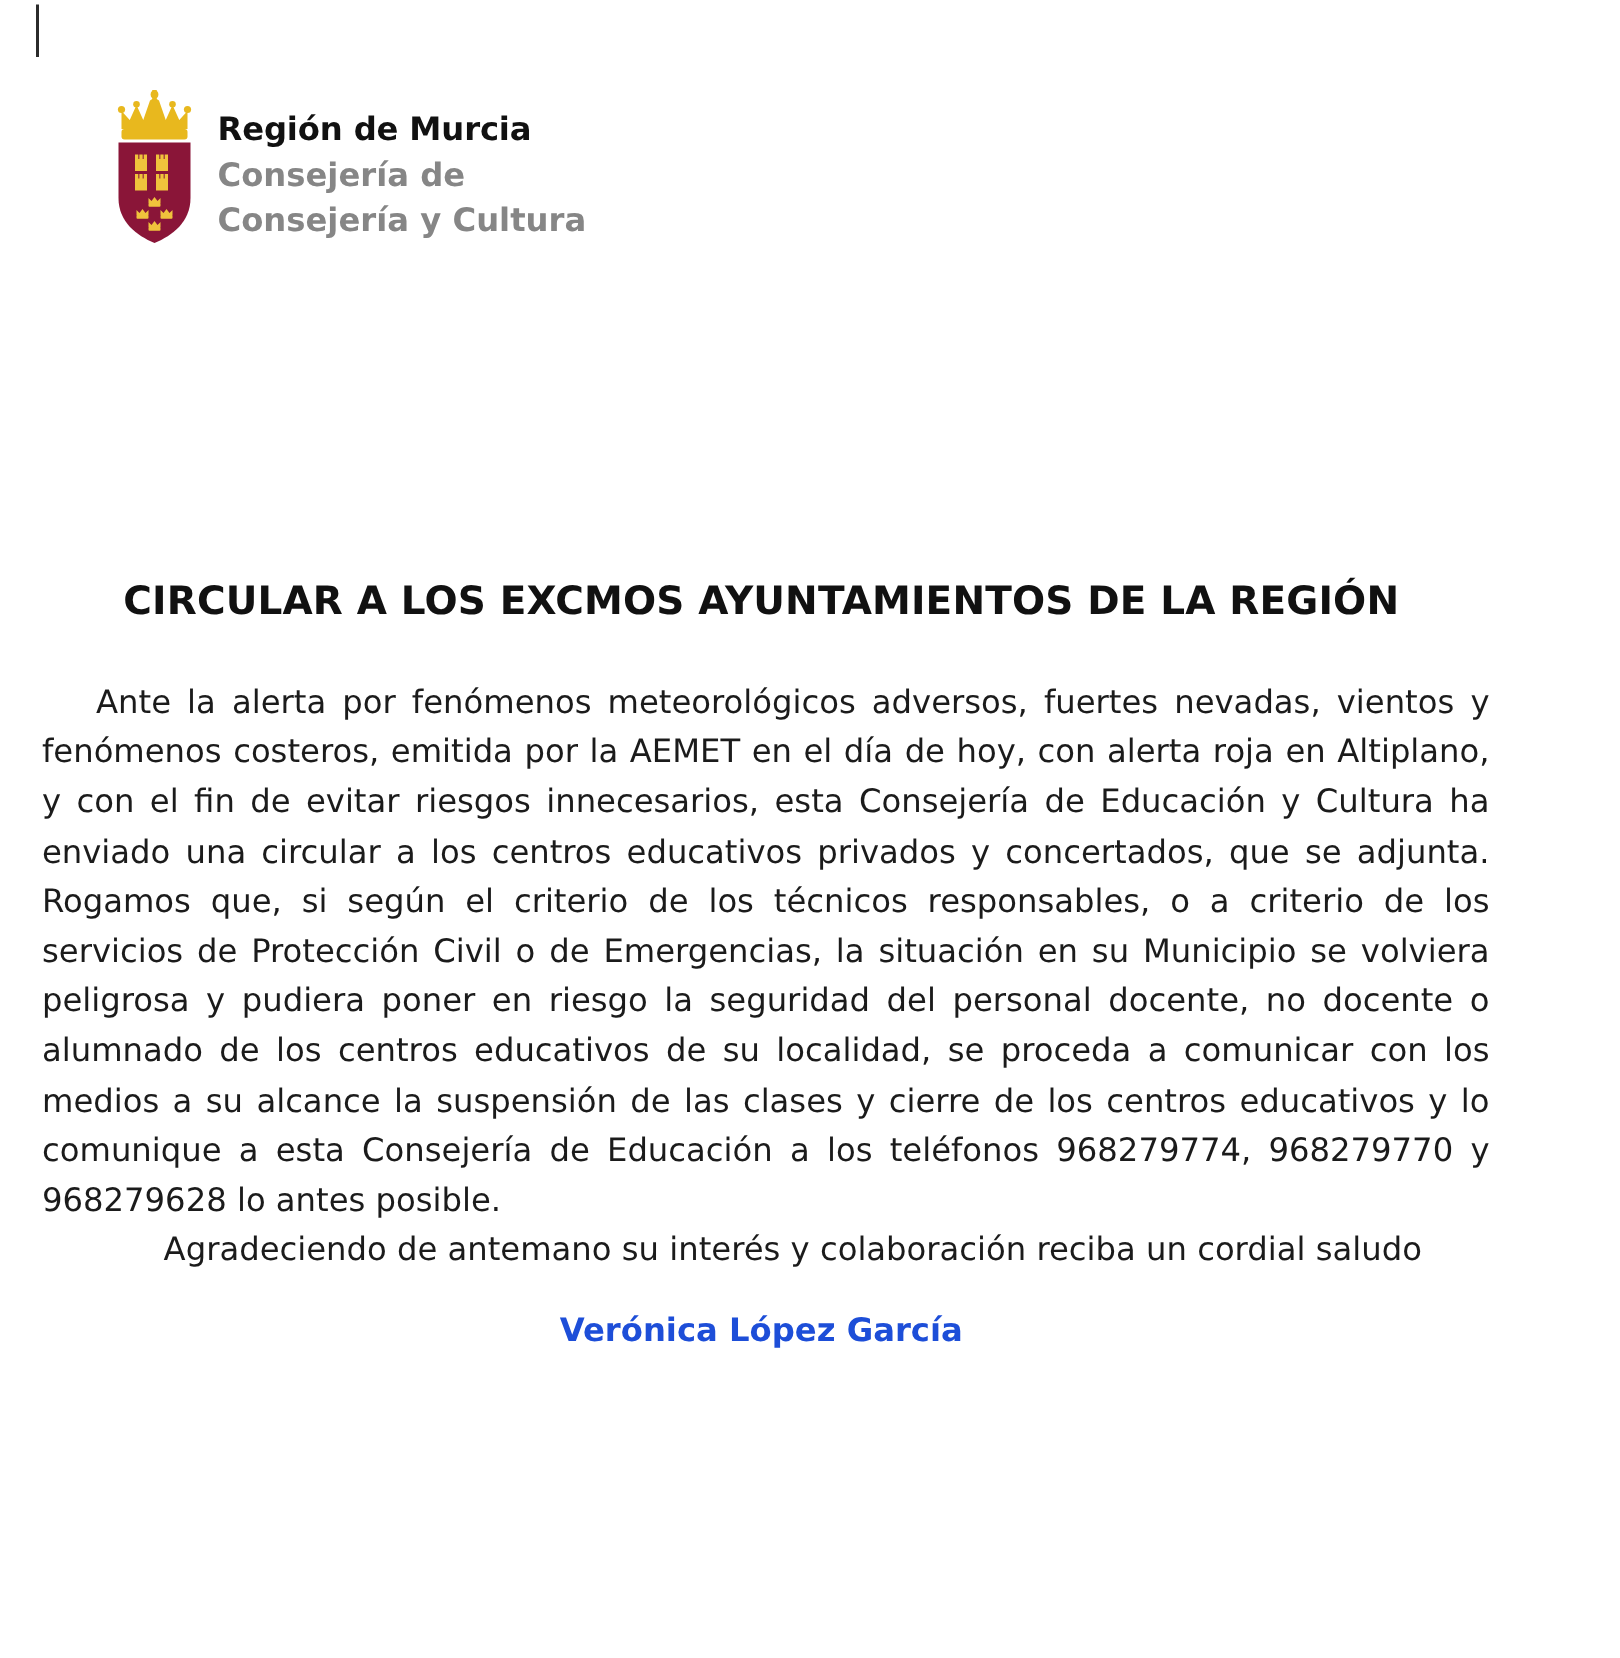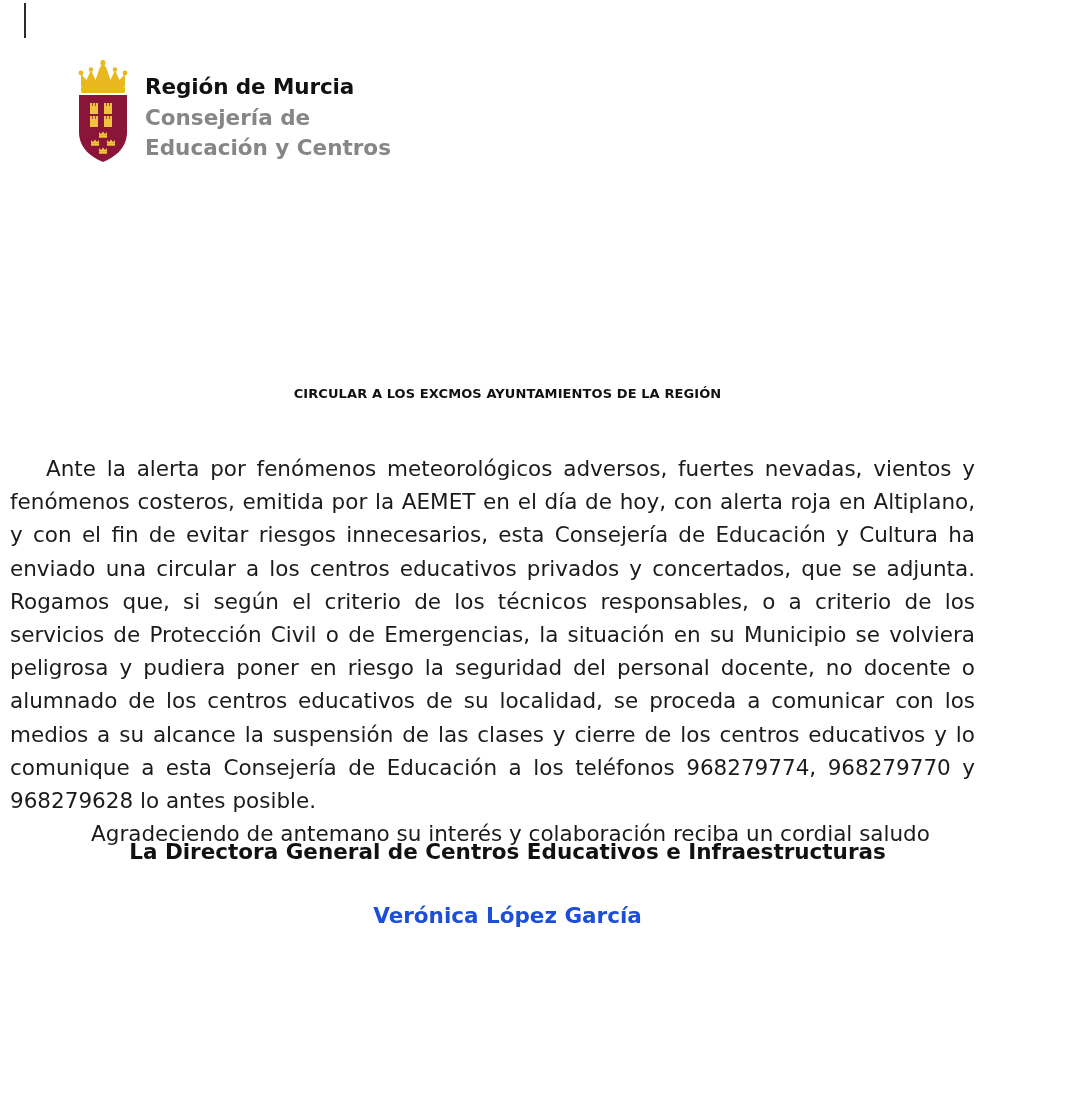--- a/index.html
+++ b/index.html
@@ -70,30 +70,30 @@
     max-width: 285px;
   }
 
   
   .doc-title {
     position: absolute;
     left: 25px;
     top: 386px;
     width: 965px;
     text-align: center;
-    font-size: 13px;
+    font-size: 26px;
     font-weight: bold;
     color: #111111;
     letter-spacing: 0.1px;
   }
 
   
   .body-block {
     position: absolute;
-    left: 10px;
+    left: 28px;
     top: 452px;
     width: 965px;
   }
   .body-para {
     font-size: 21.5px;
     line-height: 33.2px;
     text-align: justify;
     text-justify: inter-word;
     color: #1b1b1b;
     margin: 0;
@@ -205,29 +205,28 @@
 
         <g transform="translate(25,88)">
           <rect x="0" y="3.2" width="8" height="2.6" rx="0.6"></rect>
           <path d="M0 3.4 L0 0 L2 2 L4 -0.6 L6 2 L8 0 L8 3.4 Z"></path>
         </g>
       </g>
     </svg>
 
     <div class="letterhead-text">
       <div class="org-name">Región de Murcia</div>
-      <div class="org-dept">Consejería de Educación y Centros</div>
+      <div class="org-dept">Consejería de Consejería y Cultura</div>
     </div>
   </div>
 
   <div class="doc-title">CIRCULAR A LOS EXCMOS AYUNTAMIENTOS DE LA REGIÓN</div>
 
   <div class="body-block">
     <p class="body-para indented">Ante la alerta por fenómenos meteorológicos adversos, fuertes nevadas, vientos y fenómenos costeros, emitida por la AEMET en el día de hoy, con alerta roja en Altiplano, y con el fin de evitar riesgos innecesarios, esta Consejería de Educación y Cultura ha enviado una circular a los centros educativos privados y concertados, que se adjunta.  Rogamos que, si según el criterio de los técnicos responsables, o a criterio de los servicios de Protección Civil o de Emergencias, la situación en su Municipio se volviera peligrosa y pudiera poner en riesgo la seguridad del personal docente, no docente o alumnado de los centros educativos de su localidad, se proceda a comunicar con los medios a su alcance la suspensión de las clases y cierre de los centros educativos y lo comunique a esta Consejería de Educación a los teléfonos 968279774, 968279770  y 968279628 lo antes posible.</p>
     <p class="body-para indented no-justify">Agradeciendo de antemano su interés y colaboración reciba un cordial saludo</p>
   </div>
 
   <div class="sign-block">
-    <div class="sign-role">La Directora General de Centros Educativos e Infraestructuras</div>
     <div class="sign-name">Verónica López García</div>
   </div>
 
 </div>
 
 </body></html>

